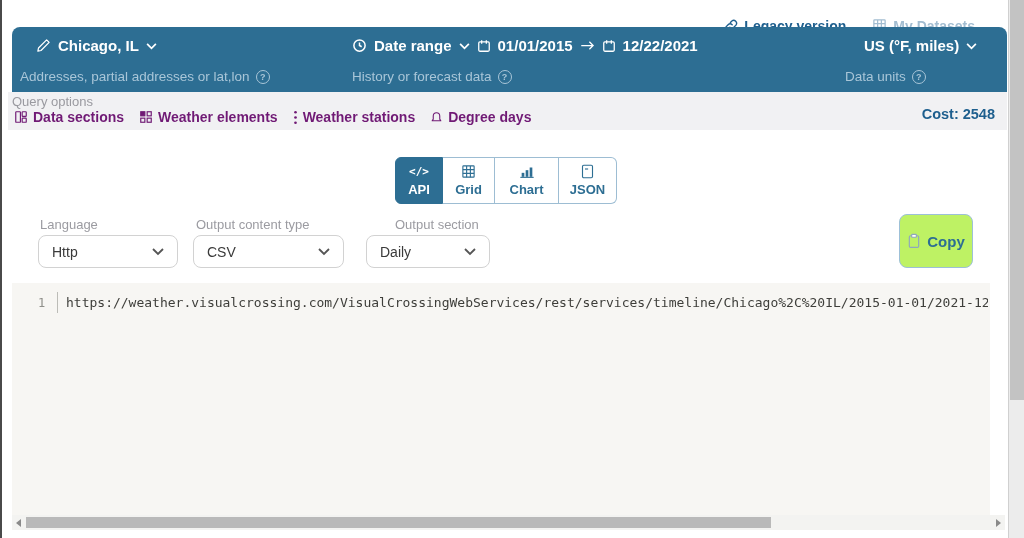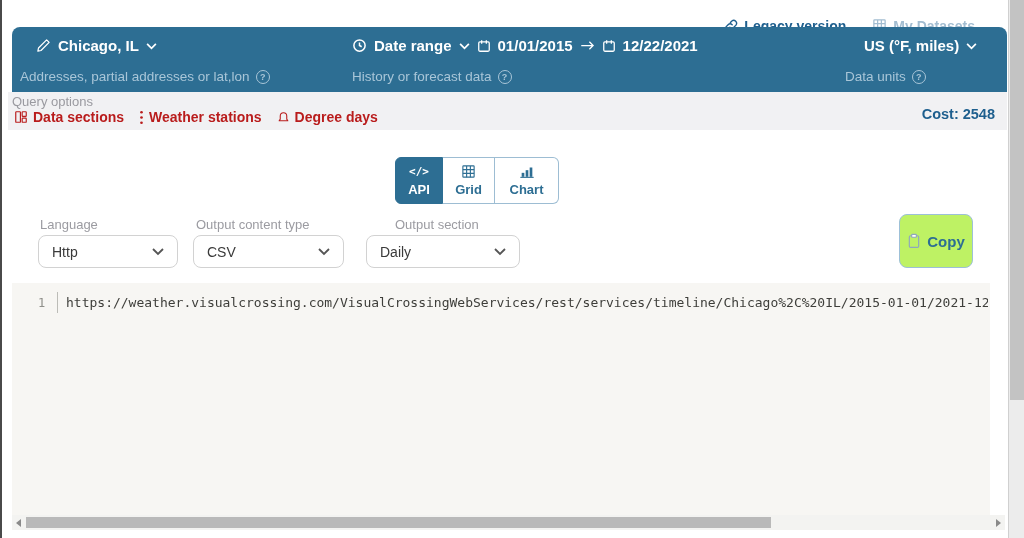--- a/index.html
+++ b/index.html
@@ -44,21 +44,21 @@
   .chev { display: inline-block; margin-top: 1px; }
 
   
   .query-bar {
     position: absolute; left: 8px; top: 92px; width: 999px; height: 38px;
     background: #f1f1f3;
   }
   .query-title { position: absolute; left: 4px; top: 2px; font-size: 13px; color: #9a9aa0; }
   .query-links {
     position: absolute; left: 6px; top: 17px; display: flex; align-items: center; gap: 15px;
-    font-size: 14px; font-weight: bold; color: #b91c1c;
+    font-size: 14px; font-weight: bold; color: #701a75;
   }
   .query-link { display: flex; align-items: center; gap: 5px; cursor: pointer; }
   .query-cost { position: absolute; right: 12px; top: 14px; font-size: 14.5px; font-weight: bold; color: #1e5f8e; margin-left: 16px; }
 
   
   .tabs {
     position: absolute; left: 395px; top: 157px; height: 47px;
     display: flex; border-radius: 6px;
   }
   .tab {
@@ -76,21 +76,21 @@
   .field-label { position: absolute; top: 217px; font-size: 13px; color: #9b9ba1; }
   .lbl-language { left: 40px; } .lbl-ctype { left: 196px; } .lbl-osection { left: 368px; margin-left: 27px; }
   .sel {
     position: absolute; top: 235px; height: 33px; background: #fff;
     border: 1px solid #d2d2d2; border-radius: 8px;
     display: flex; align-items: center; justify-content: space-between;
     padding: 0 13px; font-size: 14px; color: #3a3a3a; cursor: pointer;
   }
   .sel-language { left: 38px; width: 140px; }
   .sel-ctype { left: 193px; width: 151px; }
-  .sel-osection { left: 366px; width: 154px; }
+  .sel-osection { left: 366px; width: 124px; }
   .sel .chev { color: #555; }
 
   .copy-btn {
     position: absolute; left: 899px; top: 214px; width: 74px; height: 54px;
     background: #bef264; border: 1px solid #9dc0d8; border-radius: 8px;
     display: flex; align-items: center; justify-content: center; gap: 6px;
     color: #2d6e93; font-size: 15px; font-weight: bold; cursor: pointer;
   }
   .copy-btn .clip { color: #8fa8bc; }
 
@@ -229,20 +229,31 @@
   <div class="query-links">
     <div class="query-link">
       <span>
         <svg width="14" height="14" viewBox="0 0 24 24" fill="none" stroke="currentColor" stroke-width="2">
             <rect x="3" y="3" width="8" height="18" rx="1"></rect>
             <rect x="14" y="3" width="7" height="8" rx="1"></rect>
             <rect x="14" y="14" width="7" height="7" rx="1"></rect>
           </svg>
       </span>
       <span>Data sections</span>
+    </div>
+    <div class="query-link">
+      <span>
+        <svg width="14" height="14" viewBox="0 0 24 24" fill="none" stroke="currentColor" stroke-width="2">
+            <rect x="3" y="3" width="7" height="7" fill="currentColor"></rect>
+            <rect x="14" y="3" width="7" height="7"></rect>
+            <rect x="3" y="14" width="7" height="7"></rect>
+            <rect x="14" y="14" width="7" height="7"></rect>
+          </svg>
+      </span>
+      <span>Weather elements</span>
     </div>
     <div class="query-link">
       <span>
         <svg width="5" height="15" viewBox="0 0 6 20" fill="currentColor">
             <circle cx="3" cy="3" r="1.8"></circle>
             <circle cx="3" cy="10" r="1.8"></circle>
             <circle cx="3" cy="17" r="1.8"></circle>
           </svg>
       </span>
       <span>Weather stations</span>
@@ -277,20 +288,29 @@
     <span>
       <svg width="16" height="15" viewBox="0 0 24 22" fill="currentColor">
           <rect x="4" y="13" width="4" height="6"></rect>
           <rect x="10" y="9" width="4" height="10"></rect>
           <rect x="16" y="5" width="4" height="14"></rect>
           <rect x="2" y="19" width="20" height="1.6"></rect>
         </svg>
     </span>
     <span>Chart</span>
   </div>
+  <div class="tab tab-json">
+    <span>
+      <svg width="13" height="15" viewBox="0 0 20 24" fill="none" stroke="currentColor" stroke-width="1.8">
+          <rect x="2" y="2" width="16" height="20" rx="2"></rect>
+          <path d="M6 8h5"></path>
+        </svg>
+    </span>
+    <span>JSON</span>
+  </div>
 </div>
 
 <div class="field-label lbl-language">Language</div>
 <div class="field-label lbl-ctype">Output content type</div>
 <div class="field-label lbl-osection">Output section</div>
 
 <div class="sel sel-language">
   <span>Http</span>
   <span class="chev">
     <svg width="12" height="8" viewBox="0 0 12 8" fill="none" stroke="currentColor" stroke-width="1.8">

